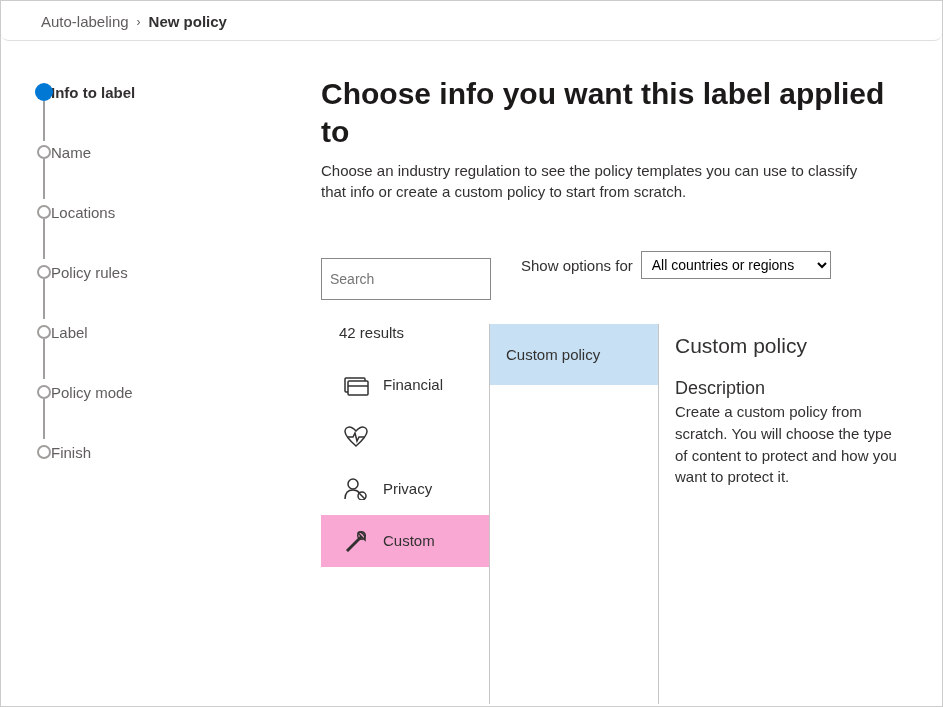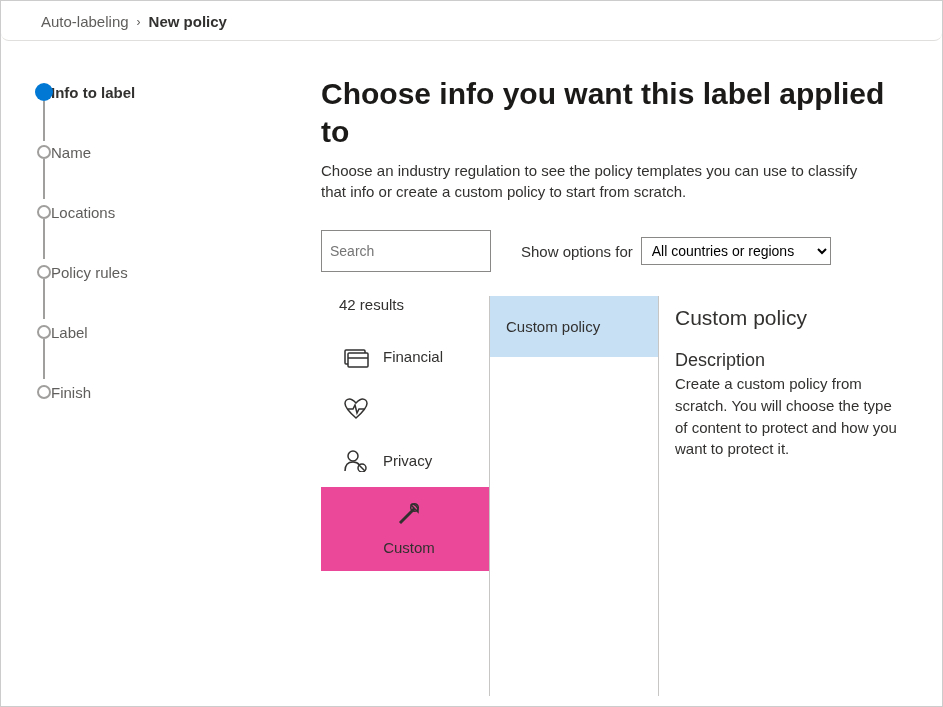--- a/index.html
+++ b/index.html
@@ -106,20 +106,21 @@
       margin-bottom: 24px;
     }
     .search-input {
       width: 170px;
       height: 28px;
       border: 1px solid #8a8886;
       padding: 20px 8px;
       font-size: 14px;
       font-family: inherit;
       color: #605e5c;
+      margin-top: 28px;
     }
     .region-wrap {
       display: flex;
       align-items: center;
       gap: 8px;
       font-size: 15px;
     }
     .region-select {
       height: 28px;
       border: 1px solid #8a8886;
@@ -145,21 +146,21 @@
       color: #323130;
     }
     .cat-item {
       display: flex;
       align-items: center;
       gap: 14px;
       padding: 14px 14px 14px 22px;
       cursor: pointer;
       font-size: 15px;
     }
-    .cat-item.selected { background: #ec4899; flex-direction: column; }
+    .cat-item.selected { background: #f9a8d4; }
     .cat-icon { width: 26px; height: 24px; display:flex; align-items:center; justify-content:center; flex-shrink: 0; }
     .cat-icon svg { stroke: #323130; stroke-width:1.5; fill:none; }
     .cat-label { line-height: 1.2; }
 
     .col-templates {
       width: 170px;
       flex-shrink: 0;
       border-right: 1px solid #c8c6c4;
       border-left: 1px solid #c8c6c4;
     }
@@ -220,20 +221,25 @@
     </div>
     <div class="step">
       <div class="step-circle"></div>
       <div class="step-line"></div>
       <div class="step-label">Policy rules</div>
     </div>
     <div class="step">
       <div class="step-circle"></div>
       <div class="step-line"></div>
       <div class="step-label">Label</div>
+    </div>
+    <div class="step">
+      <div class="step-circle"></div>
+      <div class="step-line"></div>
+      <div class="step-label">Policy mode</div>
     </div>
     <div class="step">
       <div class="step-circle"></div>
       <div class="step-label">Finish</div>
     </div>
   </div>
 
   <div class="main">
     <h1 class="page-title">Choose info you want this label applied to</h1>
     <p class="page-subtitle">Choose an industry regulation to see the policy templates you can use to classify that info or create a custom policy to start from scratch.</p>

